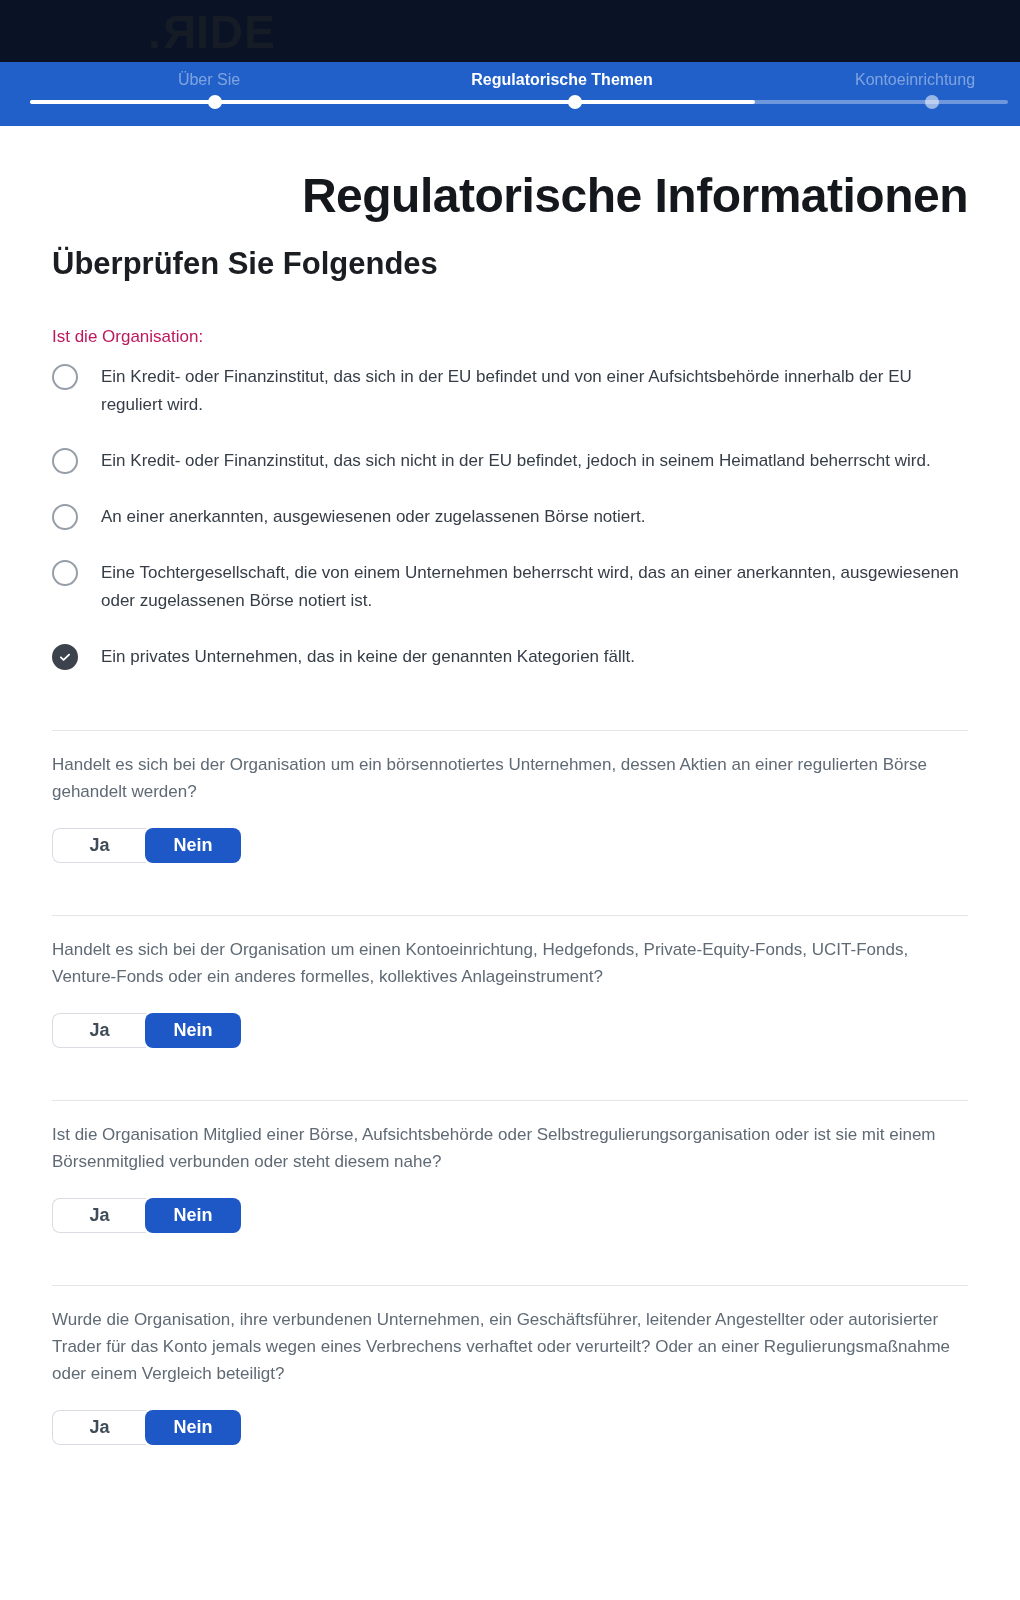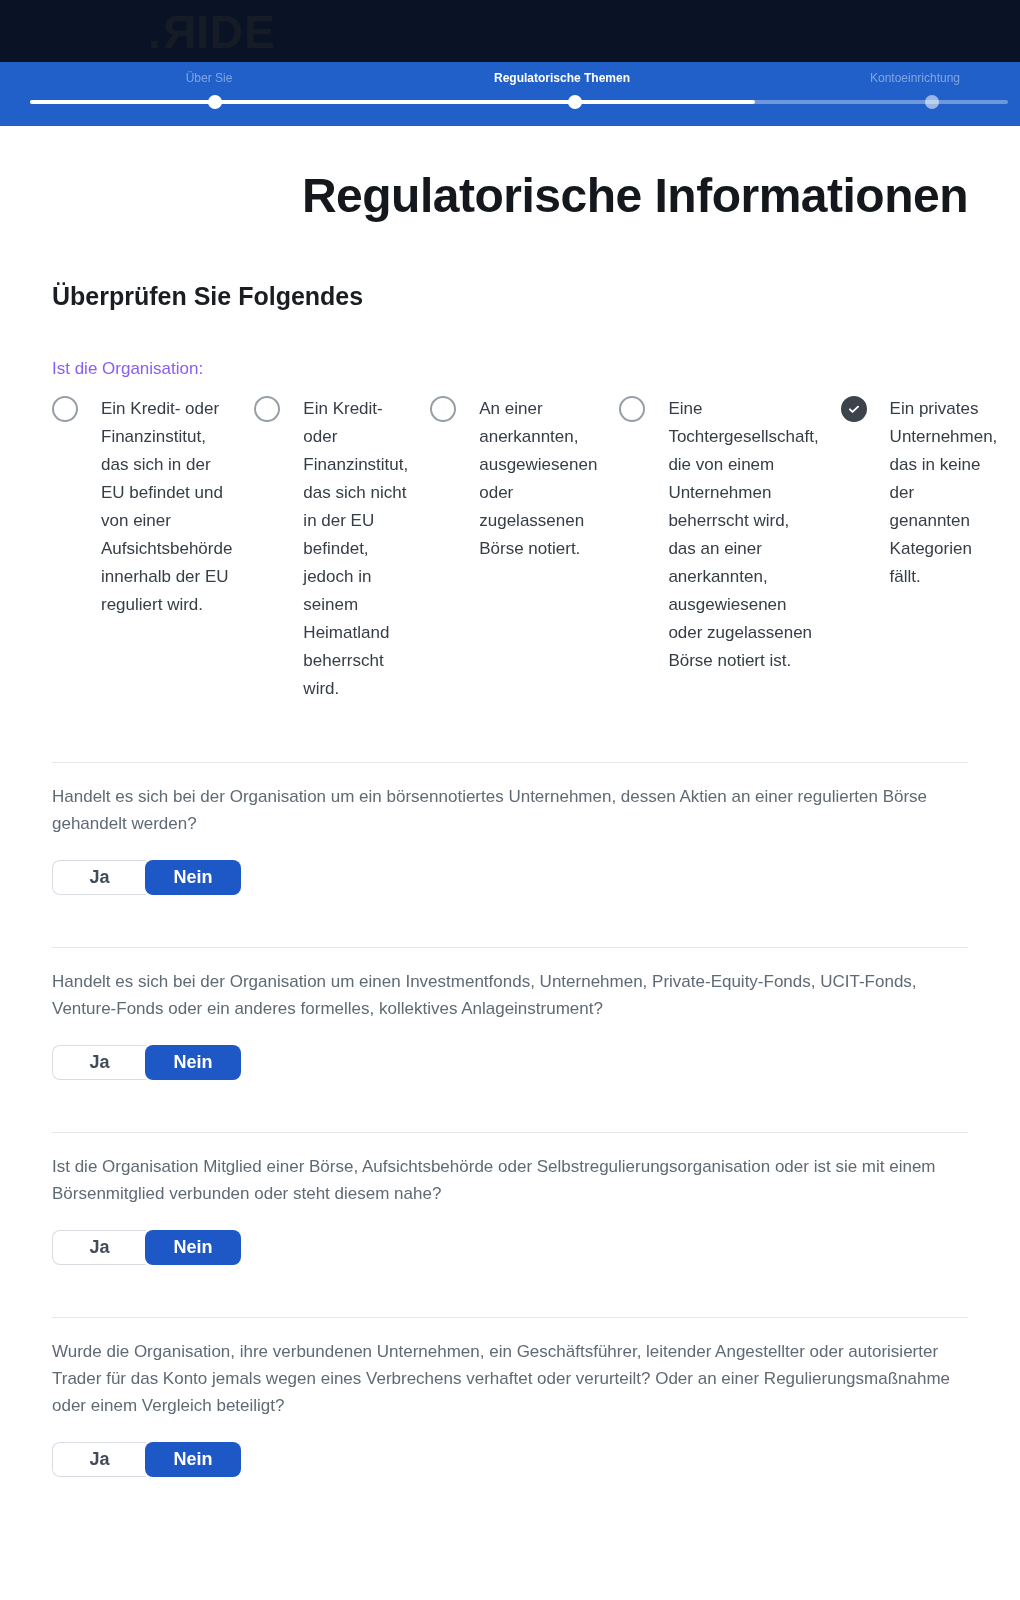--- a/index.html
+++ b/index.html
@@ -18,21 +18,21 @@
     font-size:46px; font-weight:800; letter-spacing:1px;
     color:#161c26; line-height:56px;
   }
   .logo .flip { display:inline-block; transform:scaleX(-1); }
   
   .progress {
     height:64px; background:#2160c9; position:relative;
   }
   .step-label {
     position:absolute; top:9px; transform:translateX(-50%);
-    font-size:12px; white-space:nowrap;
+    font-size:16px; white-space:nowrap;
   }
   .step-label.inactive { color:rgba(255,255,255,0.42); font-weight:400; }
   .step-label.active   { color:#ffffff; font-weight:700; }
   .track {
     position:absolute; left:30px; top:38px; width:978px; height:4px;
     background:rgba(255,255,255,0.35); border-radius:2px;
   }
   .track-done {
     position:absolute; left:30px; top:38px; width:725px; height:4px;
     background:#ffffff; border-radius:2px;
@@ -43,25 +43,25 @@
   }
   .dot.done   { background:#ffffff; }
   .dot.future { background:rgba(255,255,255,0.55); }
   
   main { padding:0 52px; }
   h1 {
     margin-top:44px; font-size:48px; line-height:52px;
     font-weight:700; letter-spacing:-0.5px; color:#14171b;text-align:right;
   }
   h2 {
-    margin-top:60px; font-size:25px; line-height:28px;
+    margin-top:28px; font-size:31px; line-height:28px;
     font-weight:700; color:#1a1d22;
   }
-  .group-label { margin-top:48px; font-size:17px; line-height:21px; color:#8b5cf6; }
-  .options { margin-top:16px; display:flex; flex-direction:row; gap:22px; }
+  .group-label { margin-top:48px; font-size:17px; line-height:21px; color:#be185d; }
+  .options { margin-top:16px; display:flex; flex-direction:column; gap:28px; }
   .option { display:flex; align-items:flex-start; gap:23px; cursor:pointer; }
   .radio {
     flex:none; width:26px; height:26px; border-radius:50%;
     border:2px solid #969ea7; background:#fff; margin-top:1px;
   }
   .radio.checked {
     border-color:#3d434c; background:#3d434c;
     display:flex; align-items:center; justify-content:center;
   }
   .opt-text { font-size:17px; line-height:28px; color:#353d47; max-width:858px; }
@@ -140,21 +140,21 @@
   
   <hr class="divider first">
   <p class="question">Handelt es sich bei der Organisation um ein börsennotiertes Unternehmen, dessen Aktien an einer regulierten Börse gehandelt werden?</p>
   <div class="toggle">
     <button class="btn-yes">Ja</button>
     <button class="btn-no">Nein</button>
   </div>
 
   
   <hr class="divider">
-  <p class="question">Handelt es sich bei der Organisation um einen Investmentfonds, Unternehmen, Private-Equity-Fonds, UCIT-Fonds, Venture-Fonds oder ein anderes formelles, kollektives Anlageinstrument?</p>
+  <p class="question">Handelt es sich bei der Organisation um einen Kontoeinrichtung, Hedgefonds, Private-Equity-Fonds, UCIT-Fonds, Venture-Fonds oder ein anderes formelles, kollektives Anlageinstrument?</p>
   <div class="toggle">
     <button class="btn-yes">Ja</button>
     <button class="btn-no">Nein</button>
   </div>
 
   
   <hr class="divider">
   <p class="question">Ist die Organisation Mitglied einer Börse, Aufsichtsbehörde oder Selbstregulierungsorganisation oder ist sie mit einem Börsenmitglied verbunden oder steht diesem nahe?</p>
   <div class="toggle">
     <button class="btn-yes">Ja</button>

